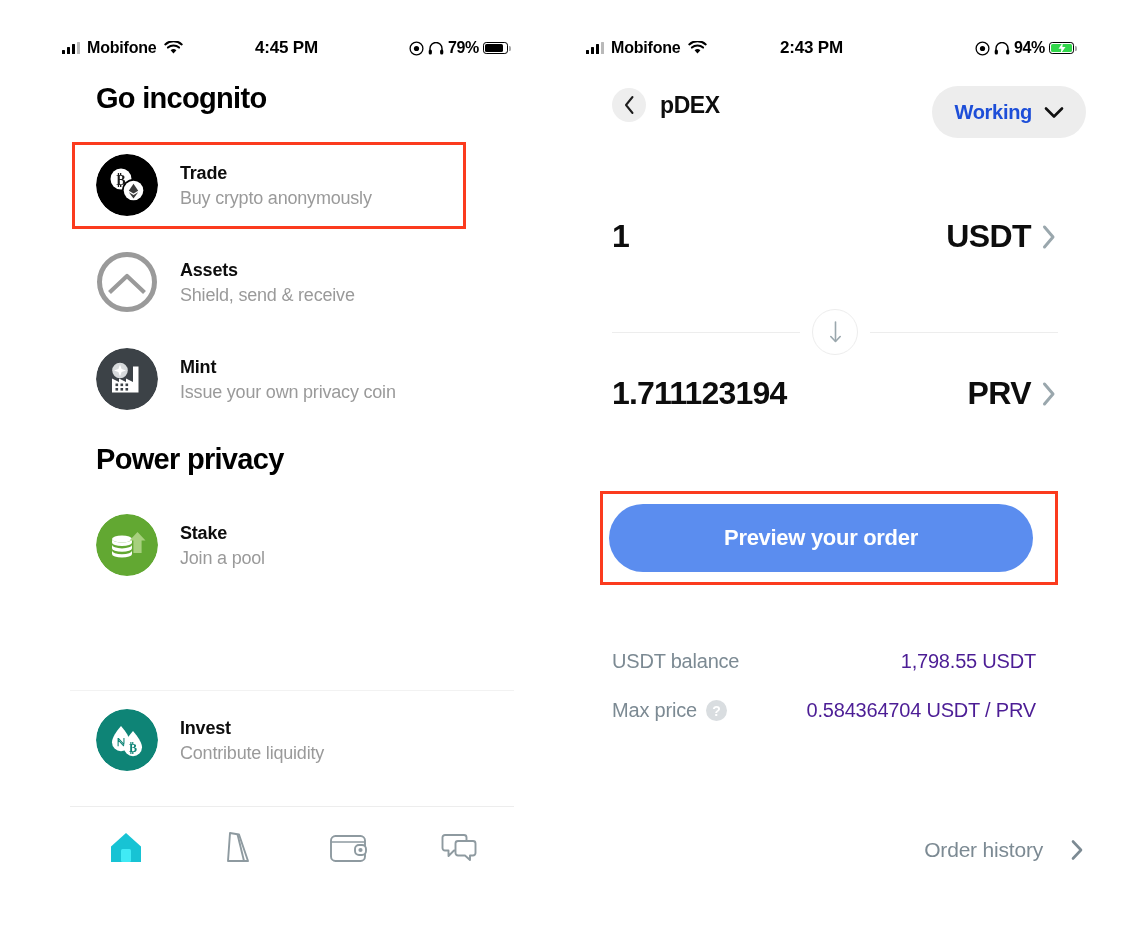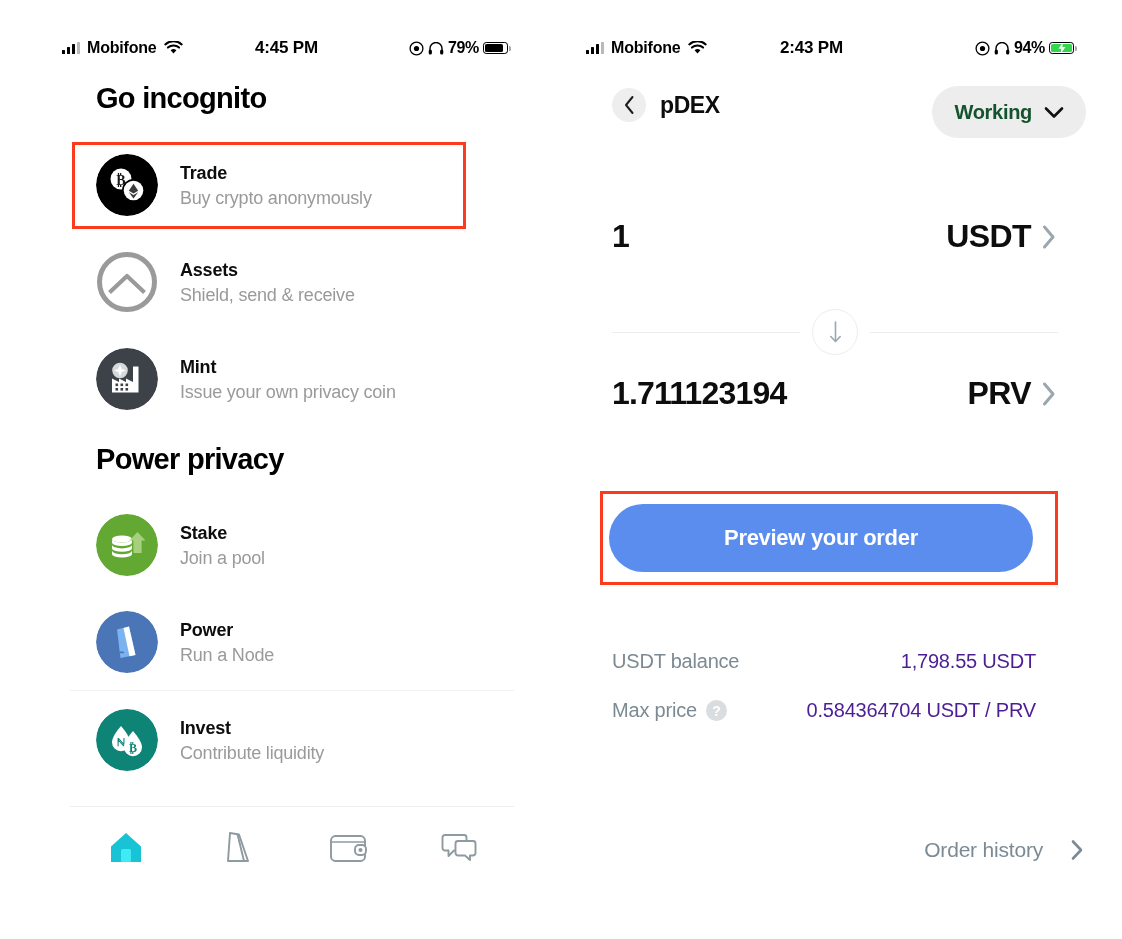--- a/index.html
+++ b/index.html
@@ -78,21 +78,21 @@
   .tab{flex:1;display:flex;align-items:center;justify-content:center;}
 
   
   .r-header{position:absolute;left:64px;top:88px;display:flex;align-items:center;gap:14px;}
   .back-btn{width:34px;height:34px;border-radius:50%;background:#eeeeee;display:flex;align-items:center;justify-content:center;}
   .r-title{font-size:23px;font-weight:bold;color:#0d0d0d;letter-spacing:-0.4px;}
   .status-pill{
     position:absolute;right:36px;top:86px;height:52px;padding:0 22px;
     border-radius:26px;background:#ededed;display:flex;align-items:center;gap:12px;
   }
-  .status-pill span{font-size:20px;font-weight:bold;color:#14532d;letter-spacing:-0.3px;}
+  .status-pill span{font-size:20px;font-weight:bold;color:#1d4ed8;letter-spacing:-0.3px;}
 
   .swap-row{position:absolute;left:64px;width:446px;display:flex;align-items:center;justify-content:space-between;}
   .row-from{top:218px;}
   .row-to{top:375px;}
   .swap-amt{font-size:32px;font-weight:bold;color:#0d0d0d;letter-spacing:-0.8px;}
   .swap-token{display:flex;align-items:center;gap:10px;}
   .swap-token b{font-size:32px;font-weight:bold;color:#0d0d0d;letter-spacing:-0.6px;}
 
   .divider-wrap{position:absolute;left:64px;top:310px;width:446px;height:44px;display:flex;align-items:center;}
   .divider-wrap .ln{flex:1;height:1px;background:#ededed;}
@@ -238,34 +238,20 @@
           </g>
           <path d="M41.5 18 L49.5 26.5 H45.6 V39 H37.4 V26.5 H33.5 Z" fill="#a7d07e"></path>
         </svg>
       </div>
       <div class="mi-text">
         <div class="mi-title">Stake</div>
         <div class="mi-sub">Join a pool</div>
       </div>
     </div>
 
-    <div class="menu-item item-power">
-      <div class="mi-icon">
-        <svg width="62" height="62" viewBox="0 0 62 62">
-          <circle cx="31" cy="31" r="31" fill="#4a76b8"></circle>
-          <path d="M21 18.5 L33 15.5 L39.5 44 L24.5 47 Z" fill="#7ab3f0"></path>
-          <path d="M27.5 17 L33 15.5 L39.5 44 L33.5 45.2 Z" fill="#ffffff"></path>
-          <rect x="23.5" y="40.5" width="4.5" height="1.8" rx="0.9" fill="#4a76b8"></rect>
-        </svg>
-      </div>
-      <div class="mi-text">
-        <div class="mi-title">Power</div>
-        <div class="mi-sub">Run a Node</div>
-      </div>
-    </div>
 
     <div class="faint-div div-invest"></div>
 
     <div class="menu-item item-invest">
       <div class="mi-icon">
         <svg width="62" height="62" viewBox="0 0 62 62">
           <circle cx="31" cy="31" r="31" fill="#0e8476"></circle>
           <path d="M25 17 C25 17 34 27 34 33.2 A9 9 0 0 1 16 33.2 C16 27 25 17 25 17 Z" fill="#ffffff"></path>
           <text x="25" y="37" font-size="11" font-weight="bold" fill="#0e8476" text-anchor="middle" font-family="Liberation Serif, serif">ℕ</text>
           <path d="M37 22 C37 22 46 32 46 38.2 A9 9 0 0 1 28 38.2 C28 32 37 22 37 22 Z" fill="#ffffff"></path>

